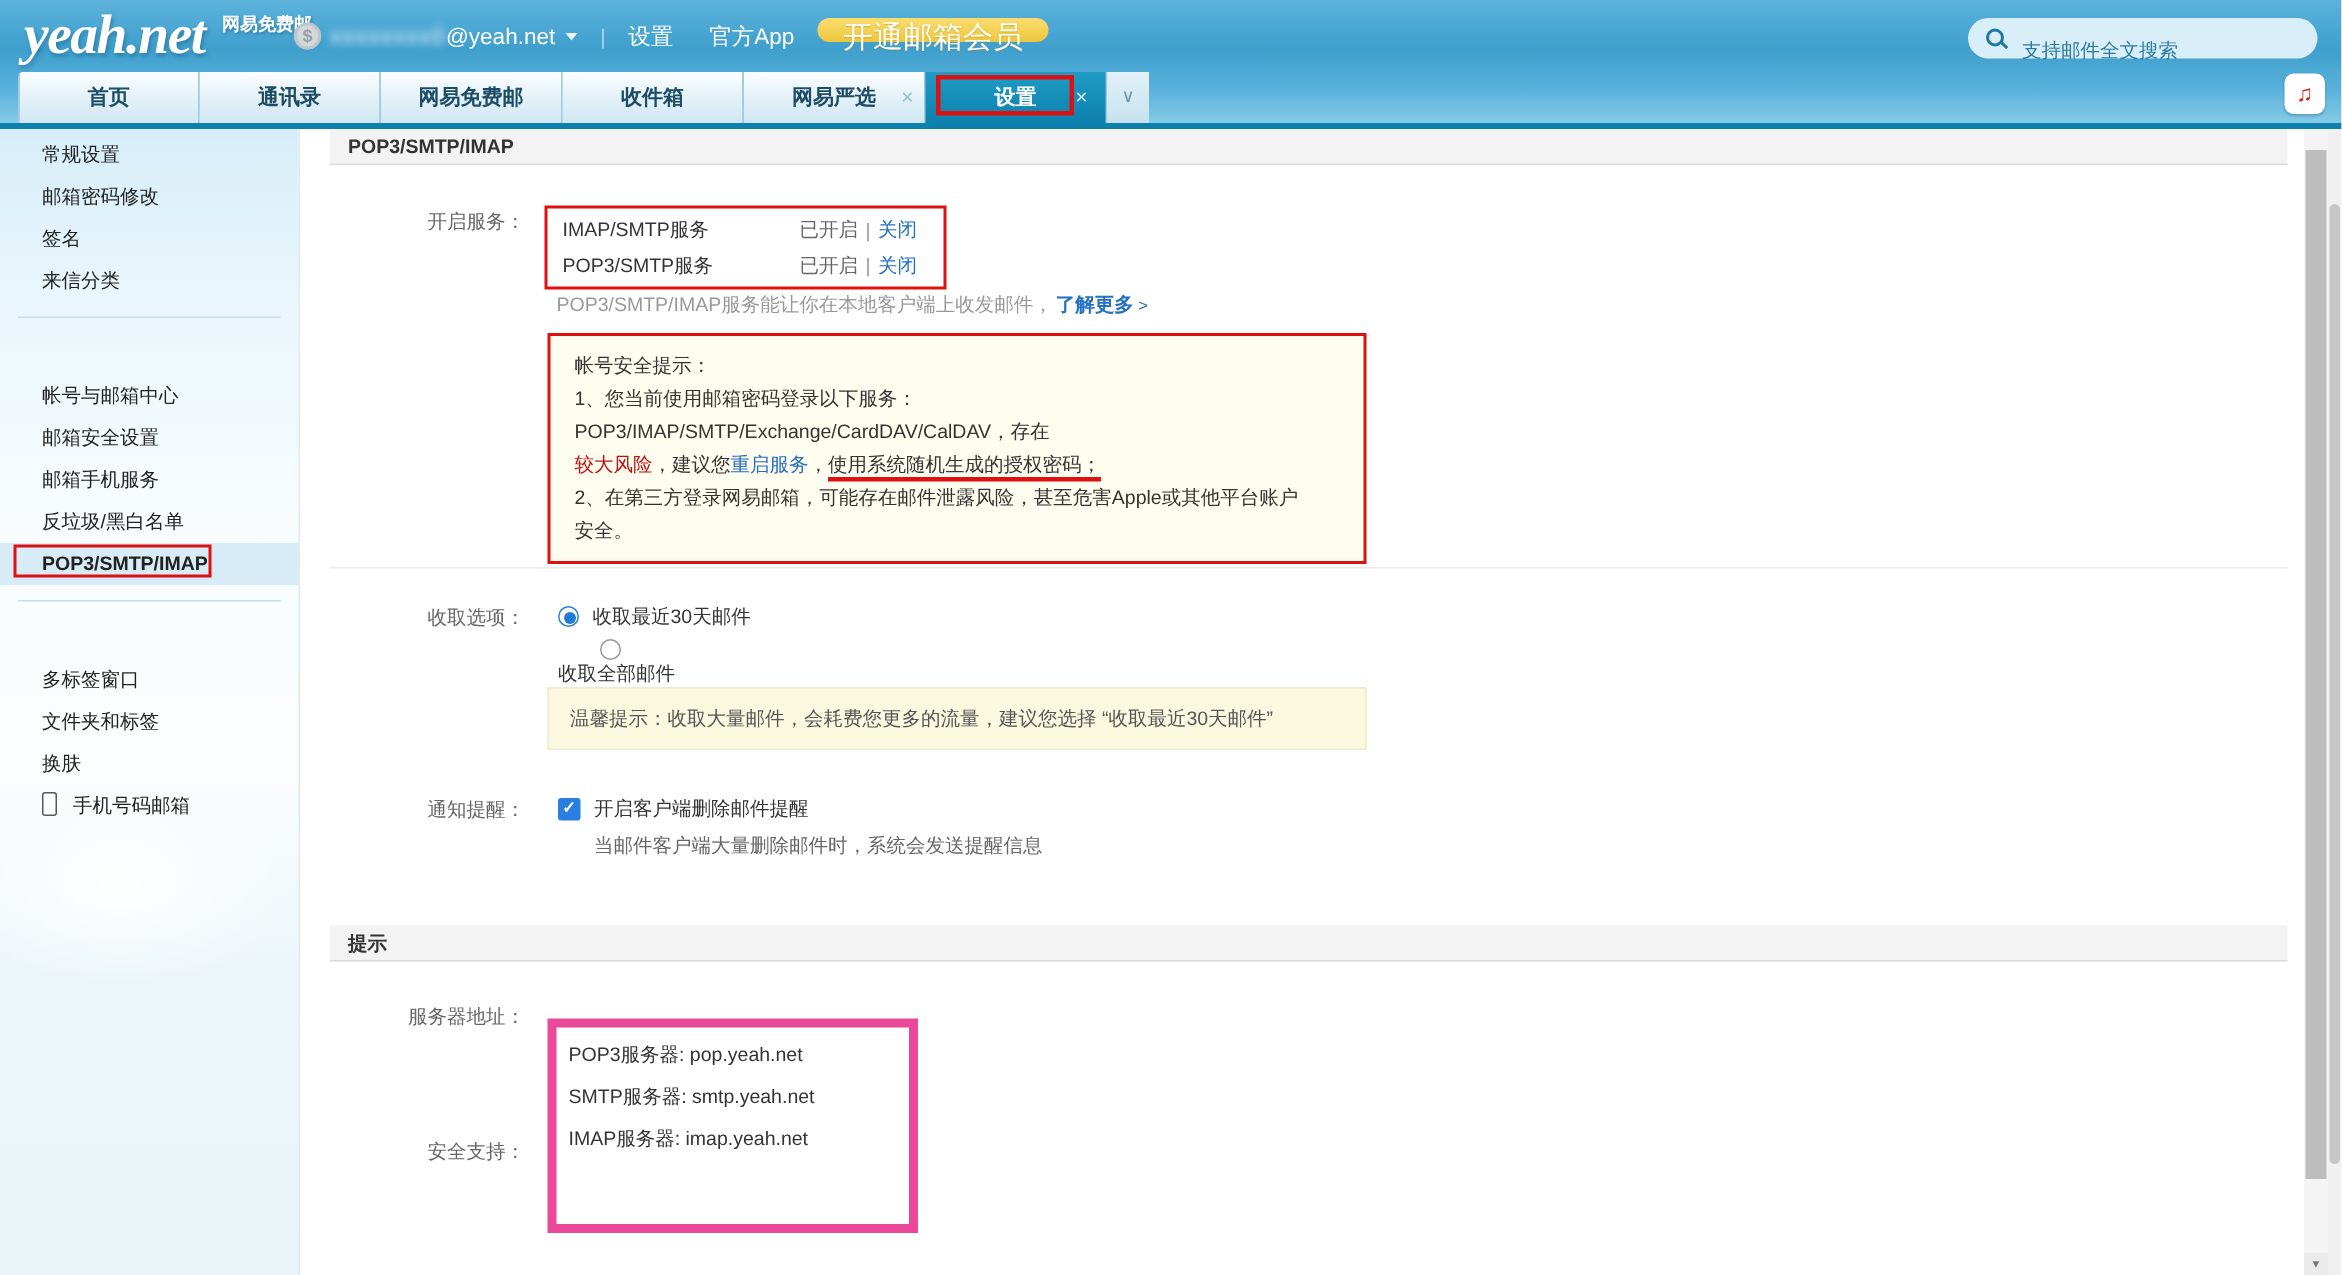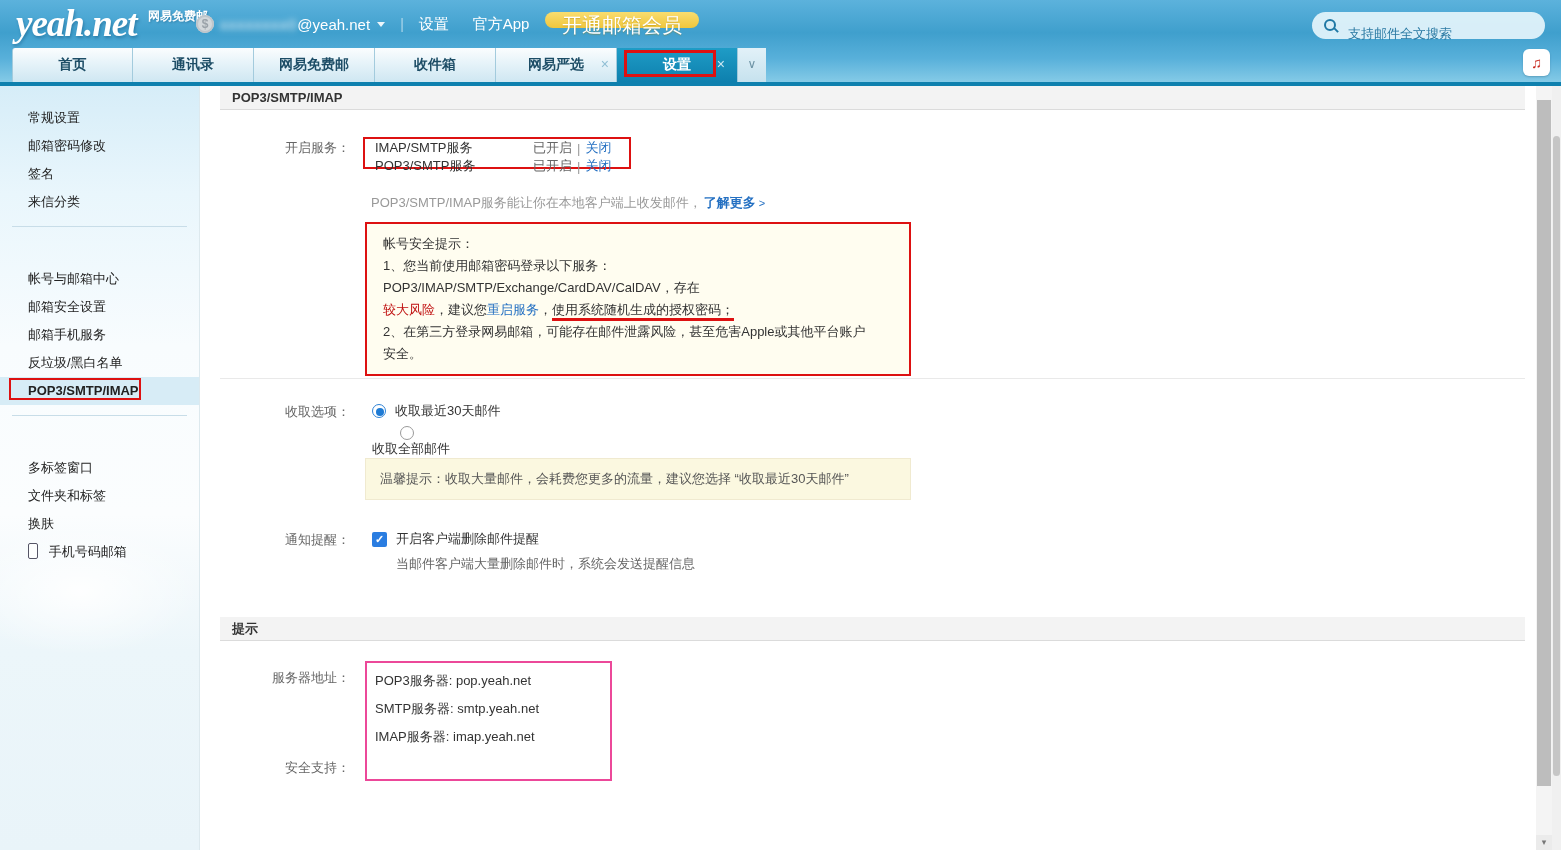--- a/index.html
+++ b/index.html
@@ -59,34 +59,34 @@
     border:3px solid #dd1111; }
   .tab-caret { width:29px; height:34px; background:linear-gradient(180deg,#e2f1f8,#c6e2ee);
     border-left:1px solid #9fc8da; text-align:center; line-height:32px; color:#6d93a5;
     font-size:12px; cursor:pointer; }
   
   .sidebar { position:absolute; left:0; top:86px; width:200px; height:764px;
     background:linear-gradient(180deg,#d6edf8 0%,#e9f6fc 14%,#f8fcfe 34%,#fbfdfe 56%,#ecf6fa 74%,#e9f4f9 100%);
     border-right:1px solid #dde9ee; }
   .sidebar::after { content:""; position:absolute; left:0; top:440px; width:200px; height:130px;
     background:radial-gradient(ellipse at 40% 50%, rgba(255,255,255,.9), rgba(255,255,255,0) 70%); }
-  .side-list { list-style:none; padding-top:18px; position:relative; z-index:2; }
+  .side-list { list-style:none; padding-top:3px; position:relative; z-index:2; }
   .side-list li { height:28px; line-height:28px; padding-left:28px; font-size:13px; color:#222; cursor:pointer; }
   .side-div { height:0; border-top:1px solid #c8dde8; margin:10px 12px 11px; }
   .side-active { position:relative; background:#d7ecf6; font-weight:bold; }
   .side-annot { position:absolute; left:9px; top:1px; width:132px; height:22px; border:2px solid #dd1111; }
   .phone-ico { display:inline-block; width:10px; height:16px; border:1px solid #556; border-radius:2px;
     margin-right:7px; vertical-align:-3px; background:#fdfefe; }
   
   .content { position:absolute; left:200px; top:86px; width:1336px; height:764px; background:#fff; }
   .barhdr { position:absolute; left:20px; width:1305px; height:24px; background:#f3f3f3;
     border-bottom:1px solid #dbdbdb; line-height:24px; padding-left:12px; font-weight:bold;
     font-size:13px; color:#333; }
   .flabel { position:absolute; left:20px; width:130px; text-align:right; font-size:13px; color:#666; }
-  .svc-box { position:absolute; left:163px; top:51px; width:268px; height:32px;
+  .svc-box { position:absolute; left:163px; top:51px; width:268px; height:56px;
     border:2px solid #dd1111; padding:0 10px; display:flex; flex-direction:column; justify-content:space-evenly; }
   .svc-row { display:flex; align-items:center; font-size:13px; height:19px; }
   .svc-name { width:158px; color:#333; }
   .svc-status { color:#666; }
   .svc-sep { color:#999; margin:0 5px; }
   .lnk { color:#2470c2; text-decoration:none; cursor:pointer; }
   .svc-desc { position:absolute; left:171px; top:108px; font-size:13px; color:#999; }
   .learn-more { font-weight:bold; margin-left:2px; }
   .lm-arrow { color:#2470c2; font-size:11px; margin-left:3px; }
   .notice { position:absolute; left:165px; top:136px; width:546px; border:2px solid #dd1111;
@@ -99,22 +99,22 @@
     margin-right:9px; flex:none; cursor:pointer; }
   .radio.checked { border-color:#2f83d6; position:relative; }
   .radio.checked::after { content:""; position:absolute; left:3px; top:3px; width:8px; height:8px;
     border-radius:50%; background:#1f7bd4; }
   .tipbox { position:absolute; left:165px; top:372px; width:546px; background:#fbf8e0;
     border:1px solid #f0ead0; padding:11px 14px; font-size:13px; color:#555; }
   .checkbox { width:15px; height:15px; background:#2a7de1; border-radius:2px; color:#fff;
     font-size:11px; line-height:15px; text-align:center; font-weight:bold; margin-right:9px;
     flex:none; cursor:pointer; }
   .subtext { position:absolute; left:196px; top:469px; font-size:13px; color:#666; }
-  .srv-box { position:absolute; left:165px; top:575px; width:247px; height:120px;
-    border:2px solid #ec4899; padding:4px 0 0 8px; }
+  .srv-box { position:absolute; left:165px; top:593px; width:247px; height:143px;
+    border:6px solid #ec4899; padding:4px 0 0 8px; }
   .srv-row { height:28px; line-height:28px; font-size:13px; color:#333; }
   
   .scroll-inner { position:absolute; left:1536px; top:86px; width:16px; height:764px; background:#f4f4f4; }
   .scroll-inner .thumb { position:absolute; left:1px; top:14px; width:14px; height:686px;
     background:#bdbdbd; cursor:pointer; }
   .scroll-btn { position:absolute; left:0; bottom:0; width:16px; height:15px; background:#ebebeb;
     text-align:center; line-height:14px; font-size:9px; color:#777; cursor:pointer; }
   .scroll-outer { position:absolute; left:1552px; top:86px; width:9px; height:764px; background:#f0f0f0; }
   .scroll-outer .thumb { position:absolute; left:1px; top:50px; width:7px; height:640px;
     background:#c6c6c6; border-radius:4px; cursor:pointer; }

